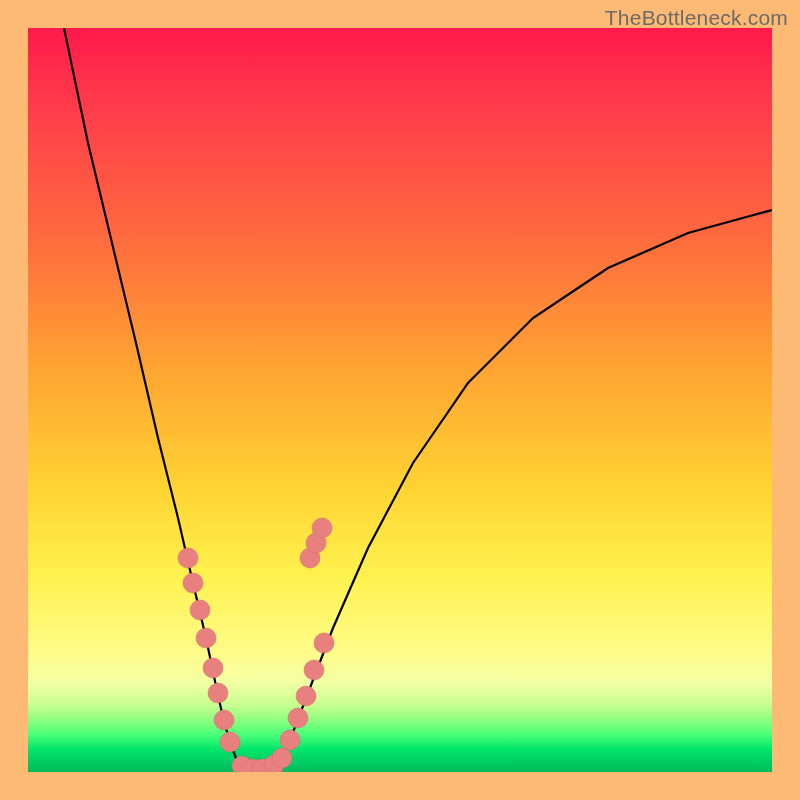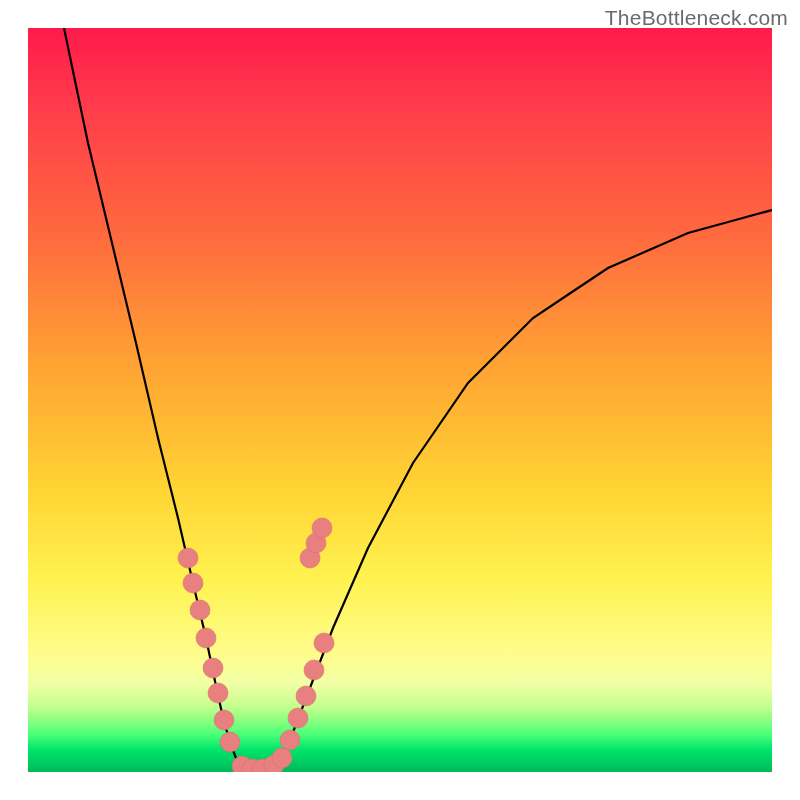--- a/index.html
+++ b/index.html
@@ -9,21 +9,21 @@
     height: 800px;
     overflow: hidden;
     background: #000;
     font-family: Arial, Helvetica, sans-serif;
   }
   .frame {
     position: absolute;
     left: 0; top: 0;
     width: 800px;
     height: 800px;
-    background: #ffffff;
+    background: #fdba74;
   }
   .plot {
     position: absolute;
     left: 28px;
     top: 28px;
     width: 744px;
     height: 744px;
     
     background: linear-gradient(
       to bottom,

